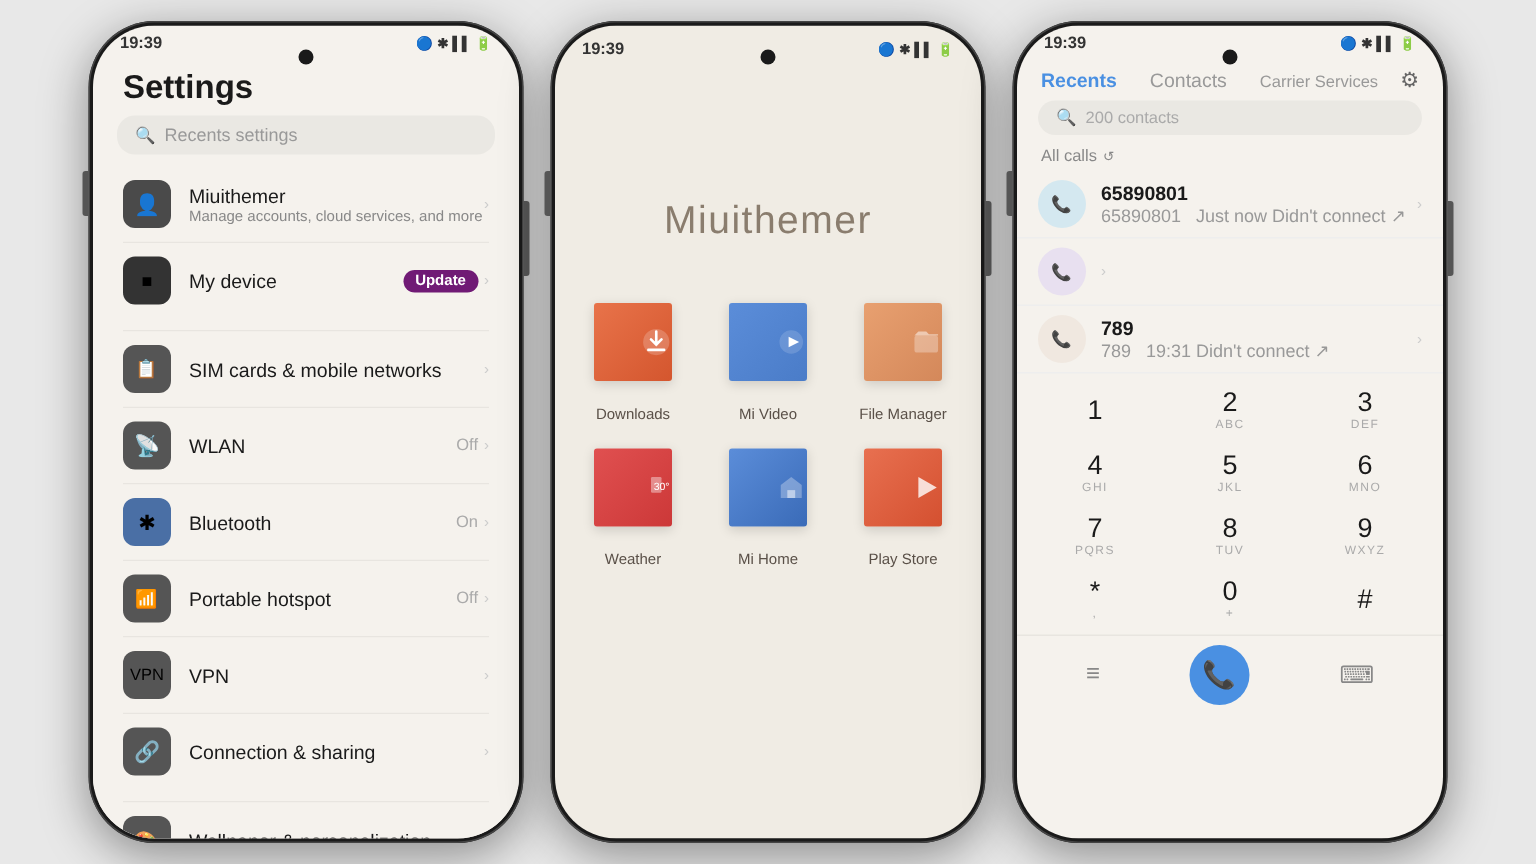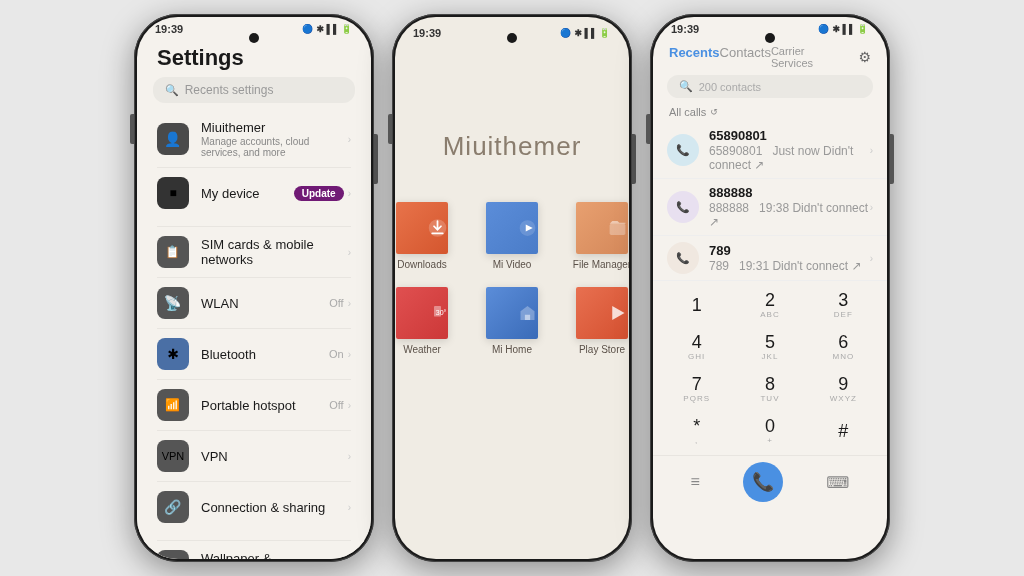--- a/index.html
+++ b/index.html
@@ -10,21 +10,21 @@
       display: flex;
       align-items: center;
       justify-content: center;
       gap: 18px;
       font-family: -apple-system, 'Helvetica Neue', Arial, sans-serif;
       overflow: hidden;
     }
 
     
     .phone {
-      width: 240px;
+      width: 290px;
       height: 548px;
       background: #1a1a1a;
       border-radius: 44px;
       padding: 3px;
       box-shadow: 0 8px 32px rgba(0,0,0,0.4), inset 0 0 0 1px #444;
       position: relative;
       flex-shrink: 0;
     }
     .phone-inner {
       width: 100%;
@@ -134,21 +134,21 @@
     .app-grid {
       display: grid;
       grid-template-columns: repeat(3, 70px);
       gap: 16px 20px;
       justify-content: center;
     }
     .app-item {
       display: flex;
       flex-direction: column;
       align-items: center;
-      gap: 5px;
+      gap: 17px;
       cursor: pointer;
     }
     .app-icon {
       width: 52px;
       height: 52px;
       border-radius: 2px;
       display: flex;
       align-items: center;
       justify-content: center;
       font-size: 22px;
@@ -168,21 +168,21 @@
       background: #f5f2ed;
       height: 100%;
     }
     .contacts-tabs {
       display: flex;
       padding: 8px 16px 4px;
       gap: 10px;
       align-items: center;
       justify-content: space-between;
     }
-    .contacts-tab-group { display: flex; gap: 0; align-items: flex-start; }
+    .contacts-tab-group { display: flex; gap: 22px; align-items: flex-end; }
     .tab-item {
       font-size: 13px;
       font-weight: 500;
       color: #999;
       cursor: pointer;
     }
     .tab-item.active { color: #4a90e2; font-weight: 700; }
     .contacts-gear { font-size: 14px; color: #666; cursor: pointer; }
     .contacts-search {
       margin: 2px 14px 6px;
@@ -513,24 +513,20 @@
       <div class="call-item">
         <div class="call-avatar" style="background:#d4e8f0;">📞</div>
         <div class="call-info">
           <div class="call-number">65890801</div>
           <div class="call-detail">65890801 &nbsp; Just now Didn't connect ↗</div>
         </div>
         <span class="call-chevron">›</span>
       </div>
       <div class="call-item">
         <div class="call-avatar" style="background:#e8e0f0;">📞</div>
-        <div class="call-info">
-          <div class="call-number">888888</div>
-          <div class="call-detail">888888 &nbsp; 19:38 Didn't connect ↗</div>
-        </div>
         <span class="call-chevron">›</span>
       </div>
       <div class="call-item">
         <div class="call-avatar" style="background:#f0e8e0;">📞</div>
         <div class="call-info">
           <div class="call-number">789</div>
           <div class="call-detail">789 &nbsp; 19:31 Didn't connect ↗</div>
         </div>
         <span class="call-chevron">›</span>
       </div>

